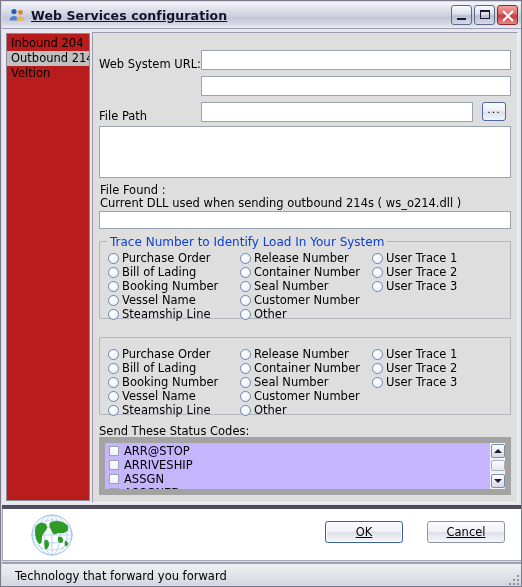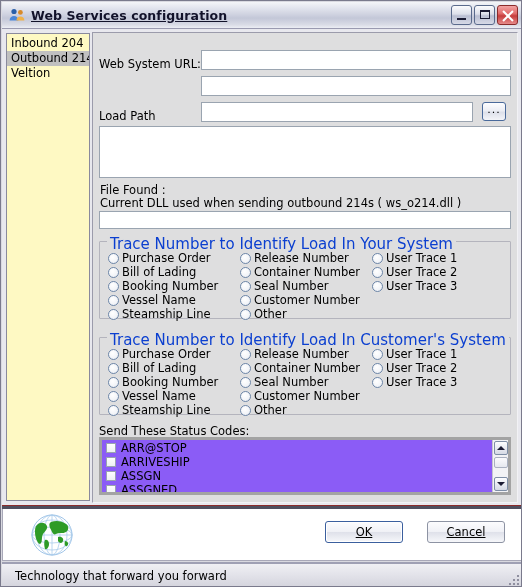--- a/index.html
+++ b/index.html
@@ -101,21 +101,21 @@
     background: #e8e8ee;
   }
 
   
   .sidelist {
     position: absolute;
     left: 4px; top: 4px;
     width: 84px;
     height: 468px;
     box-sizing: border-box;
-    background: #fef9c3;
+    background: #b91c1c;
     border: 1px solid #8a8a9c;
     padding: 2px 0 0 0;
     overflow: hidden;
   }
   .sideitem {
     height: 15px;
     line-height: 15px;
     padding-left: 4px;
     font-size: 11.5px;
     white-space: nowrap;
@@ -179,21 +179,21 @@
     position: absolute;
     box-sizing: border-box;
     border: 1px solid #b4b4bd;
     border-radius: 1px;
   }
   .groupbox > .gb-title {
     position: absolute;
     top: -7px; left: 7px;
     background: #dededf;
     padding: 0 3px;
-    font-size: 15px;
+    font-size: 12px;
     color: #0b3fd0;
     white-space: nowrap;
   }
   .radio-row {
     position: absolute;
     display: flex;
     align-items: center;
     white-space: nowrap;
   }
   .radio-mark {
@@ -210,22 +210,22 @@
   .section-label {
     position: absolute;
     font-size: 11.5px;
     color: #000;
   }
 
   
   .checklist {
     position: absolute;
     box-sizing: border-box;
-    background: #8b5cf6;
-    border: 3px solid #a3a3a3;
+    background: #c4b5fd;
+    border: 6px solid #a3a3a3;
     overflow: hidden;
   }
   .chk-row {
     display: flex;
     align-items: center;
     height: 13px;
     padding-left: 4px;
     margin-top: 1px;
   }
   .chk-box {
@@ -388,21 +388,21 @@
     </div>
 
     <div class="panel">
 
       <span class="fld-label" style="left:6px; top:24px;">Web System URL:</span>
       <input class="txtbox" style="left: 108px; top: 17px; width: 310px; height: 20px;" type="text" placeholder="">
 
       <span class="fld-label" style="left:6px; top:50px;margin-top:48px;">Access String:</span>
       <input class="txtbox" style="left: 108px; top: 43px; width: 310px; height: 20px;" type="text" placeholder="">
 
-      <span class="fld-label" style="left:6px; top:76px;">Load Path</span>
+      <span class="fld-label" style="left:6px; top:76px;">File Path</span>
       <input class="txtbox" style="left: 108px; top: 69px; width: 272px; height: 20px;" type="text" placeholder="">
       <div class="dots-btn" style="left:389px; top:69px;">...</div>
 
       <textarea class="txtbox" style="left: 6px; top: 93px; width: 412px; height: 52px; resize: none;"></textarea>
 
       <span class="static-line" style="left:7px; top:150px;">File Found :</span>
       <span class="static-line" style="left:7px; top:163px;">Current DLL used when sending outbound 214s ( ws_o214.dll )</span>
 
       <input class="txtbox" style="left: 6px; top: 178px; width: 412px; height: 18px;" type="text">
 
@@ -459,21 +459,20 @@
           <span class="radio-mark"></span>
           <span class="radio-lbl">User Trace 2</span>
         </label>
         <label class="radio-row" style="left:272px; top:37px;">
           <span class="radio-mark"></span>
           <span class="radio-lbl">User Trace 3</span>
         </label>
       </div>
 
       <div class="groupbox" style="left:6px; top:304px; width:412px; height:78px;">
-        <span class="gb-title">Trace Number to Identify Load In Customer's System</span>
 
         <label class="radio-row" style="left:8px; top:9px;">
           <span class="radio-mark"></span>
           <span class="radio-lbl">Purchase Order</span>
         </label>
         <label class="radio-row" style="left:8px; top:23px;">
           <span class="radio-mark"></span>
           <span class="radio-lbl">Bill of Lading</span>
         </label>
         <label class="radio-row" style="left:8px; top:37px;">

